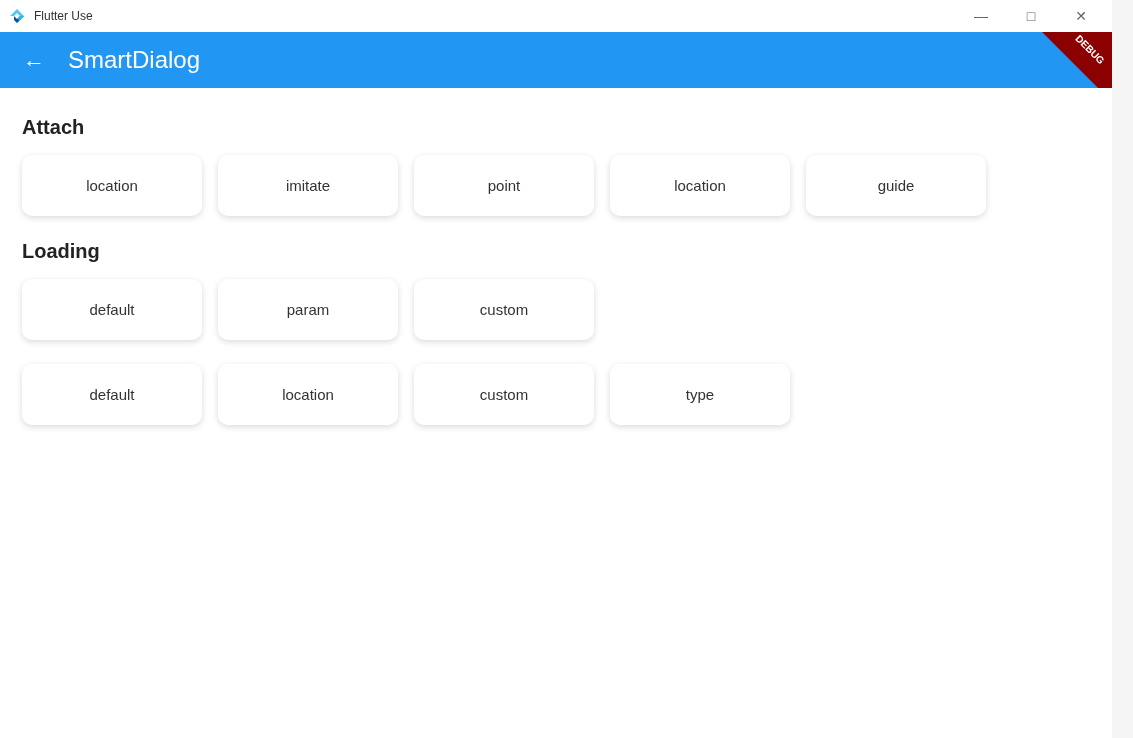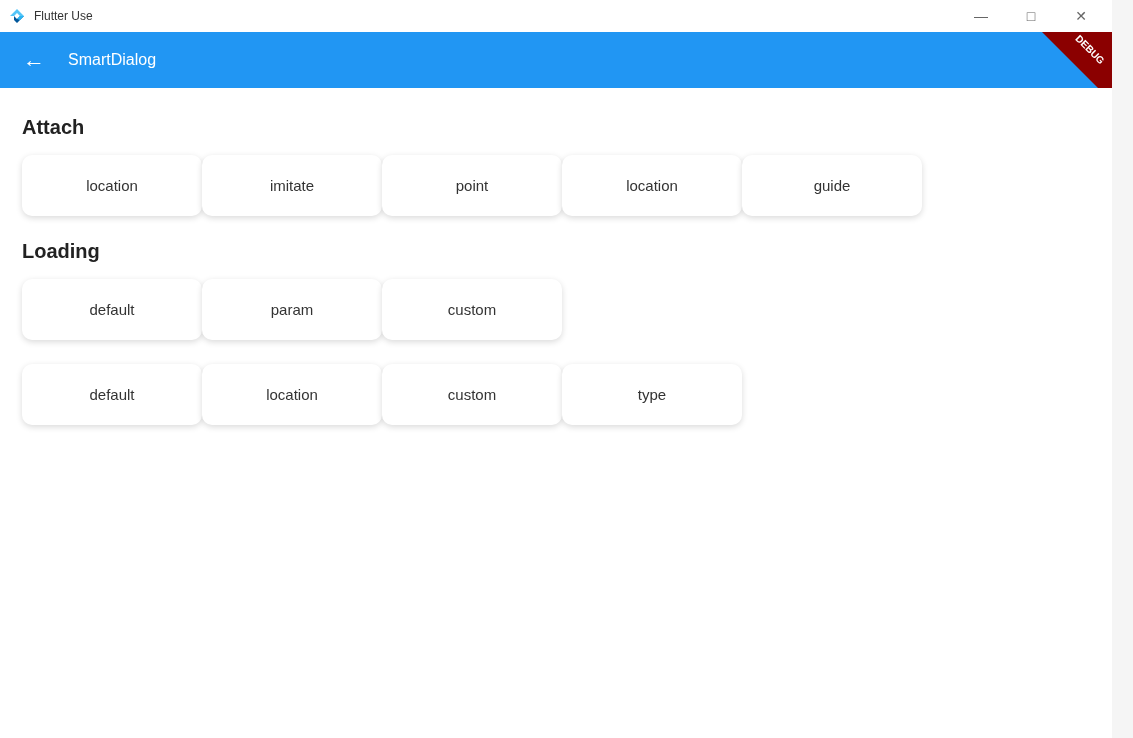--- a/index.html
+++ b/index.html
@@ -92,21 +92,21 @@
       border: none;
       display: flex;
       align-items: center;
       justify-content: center;
       width: 36px;
       height: 36px;
     }
 
     .app-bar-title {
       color: white;
-      font-size: 16px;
+      font-size: 24px;
       font-weight: 500;
     }
 
     .debug-corner {
       position: absolute;
       top: 0;
       right: 0;
       width: 70px;
       height: 70px;
       overflow: hidden;
@@ -146,20 +146,21 @@
       font-size: 20px;
       font-weight: bold;
       color: #222;
       margin-bottom: 16px;
       margin-top: 8px;
     }
 
     .button-grid {
       display: flex;
       flex-wrap: wrap;
+      gap: 16px;
       margin-bottom: 24px;
     }
 
     .card-button {
       background: white;
       border: none;
       border-radius: 10px;
       box-shadow: 0 2px 6px rgba(0,0,0,0.15);
       padding: 22px 30px;
       min-width: 180px;

